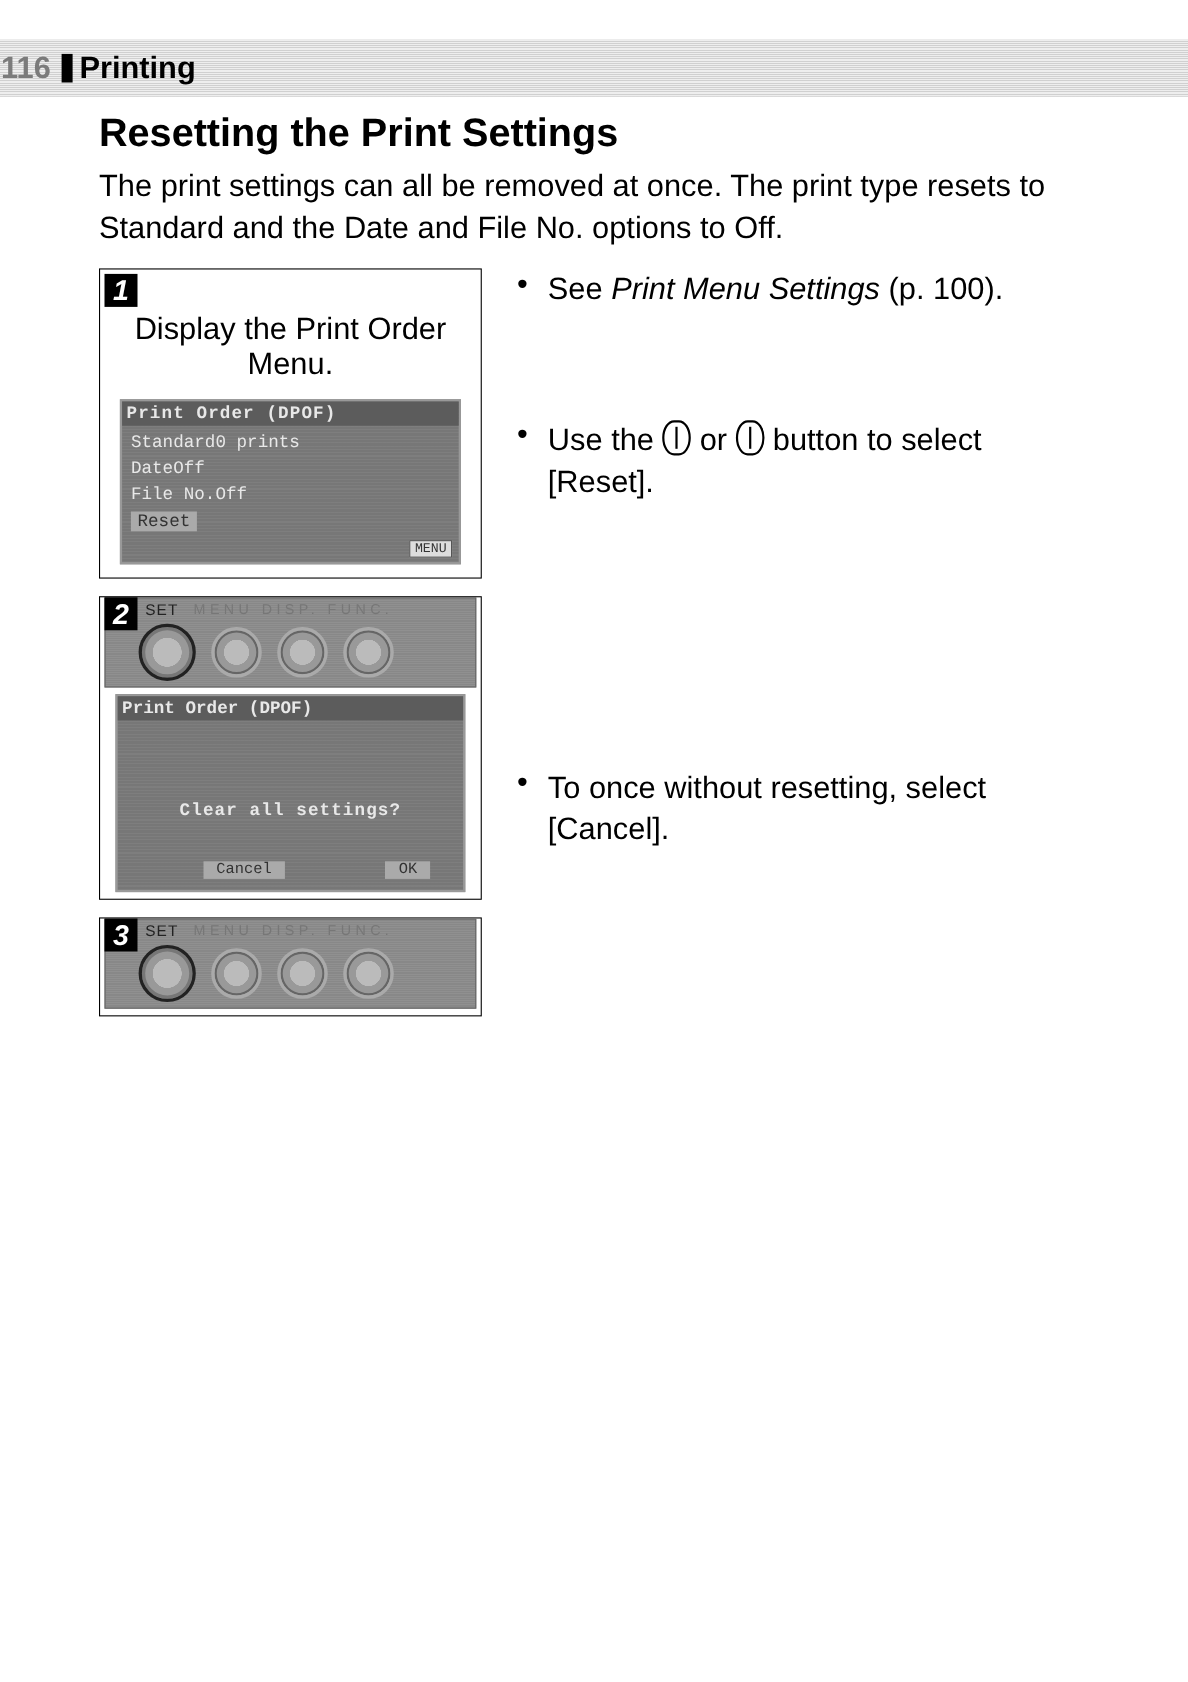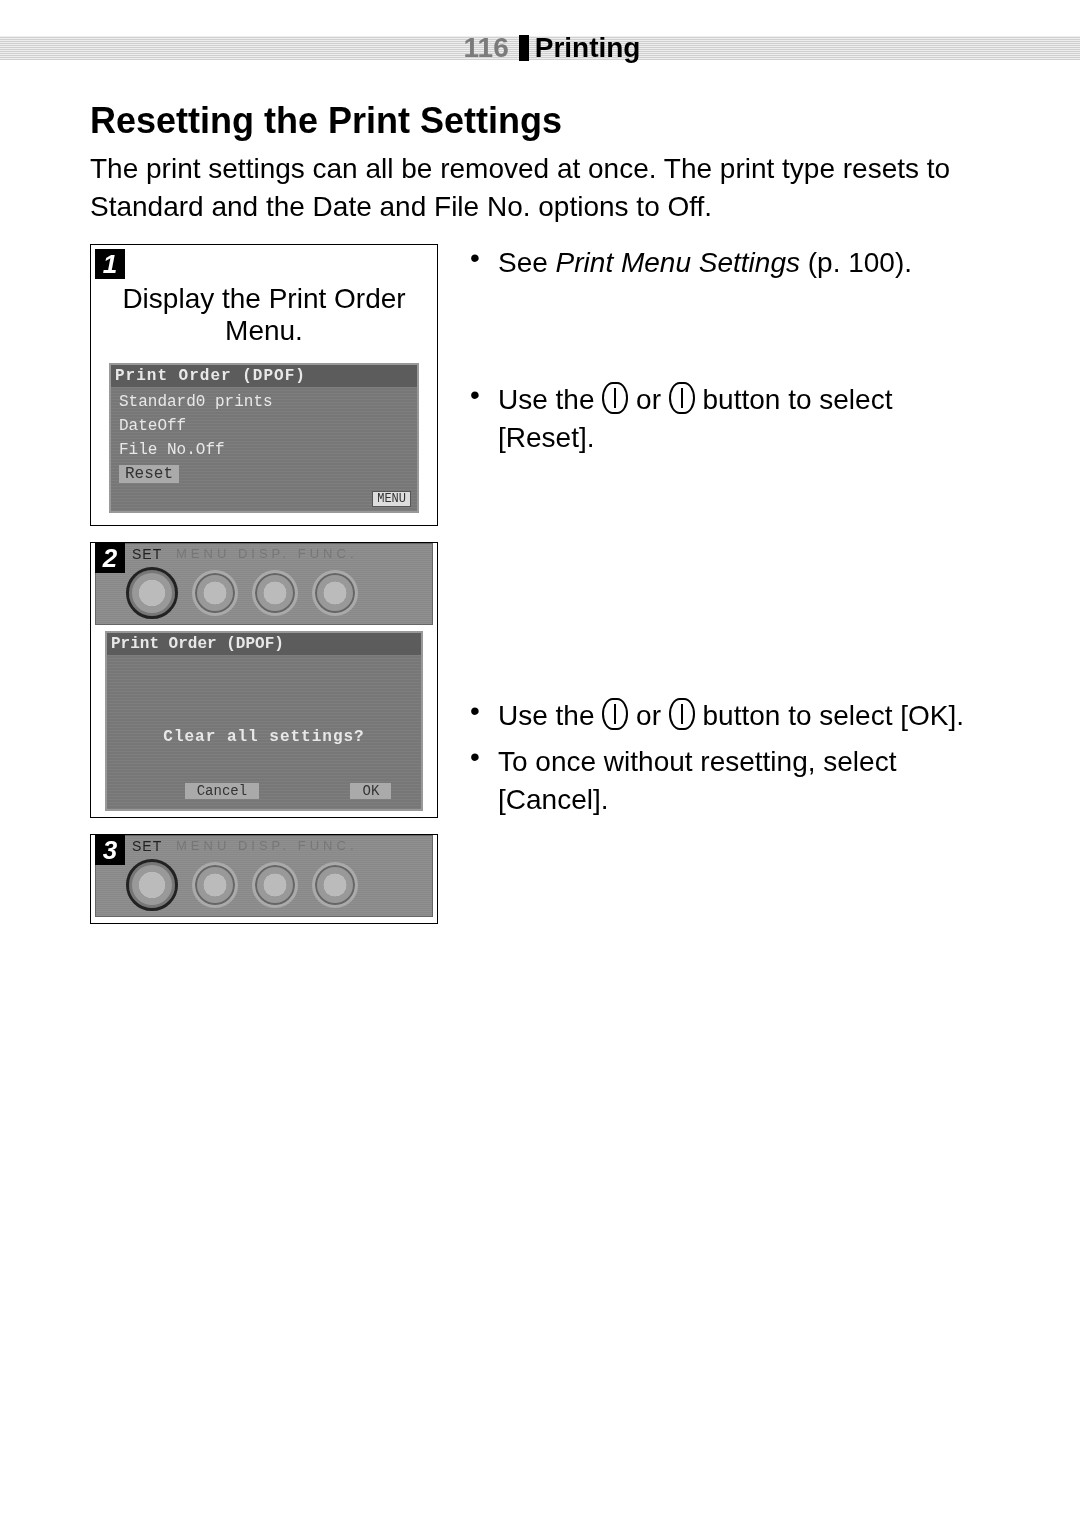--- a/index.html
+++ b/index.html
@@ -7,28 +7,27 @@
     width:1080px;
     height:1529px;
     font-family:Arial,Helvetica,sans-serif;
     color:#000;
     position:relative;
     background:#fff;
   }
   
   .header-bar{
     position:absolute;
-    top:36px;left:0;right:0;height:24px;
+    top:36px;left:0;right:0;height:52px;
     background:repeating-linear-gradient(0deg,#d0d0d0 0 1px,#eeeeee 1px 2px);
     display:flex;
     align-items:center;
-    padding-left:24px;
+    padding-left:1px;
     font-weight:bold;
     font-size:28px;
-    justify-content:center;
   }
   .header-bar .pagenum{color:#7b7b7b;margin-right:10px;}
   .header-bar .bar{display:inline-block;width:10px;height:26px;background:#000;margin-right:6px;vertical-align:middle;}
   .header-bar .chapter{color:#000;}
   .content{
     position:absolute;
     top:100px;left:90px;right:90px;
   }
   h2{
     font-size:36px;
@@ -285,20 +284,17 @@
 
       <ul class="right-list">
         <li>
           <span>Use the </span><span class="btn-icon"></span><span> or </span><span class="btn-icon"></span><span> button to select [Reset].</span>
         </li>
       </ul>
 
       <div class="block-gap2"></div>
 
       <ul class="right-list">
-        <li>
-          <span>Use the </span><span class="btn-icon"></span><span> or </span><span class="btn-icon"></span><span> button to select [OK].</span>
-        </li>
         <li>To once without resetting, select [Cancel].</li>
       </ul>
     </div>
   </div>
 </div>
 
 </body></html>

